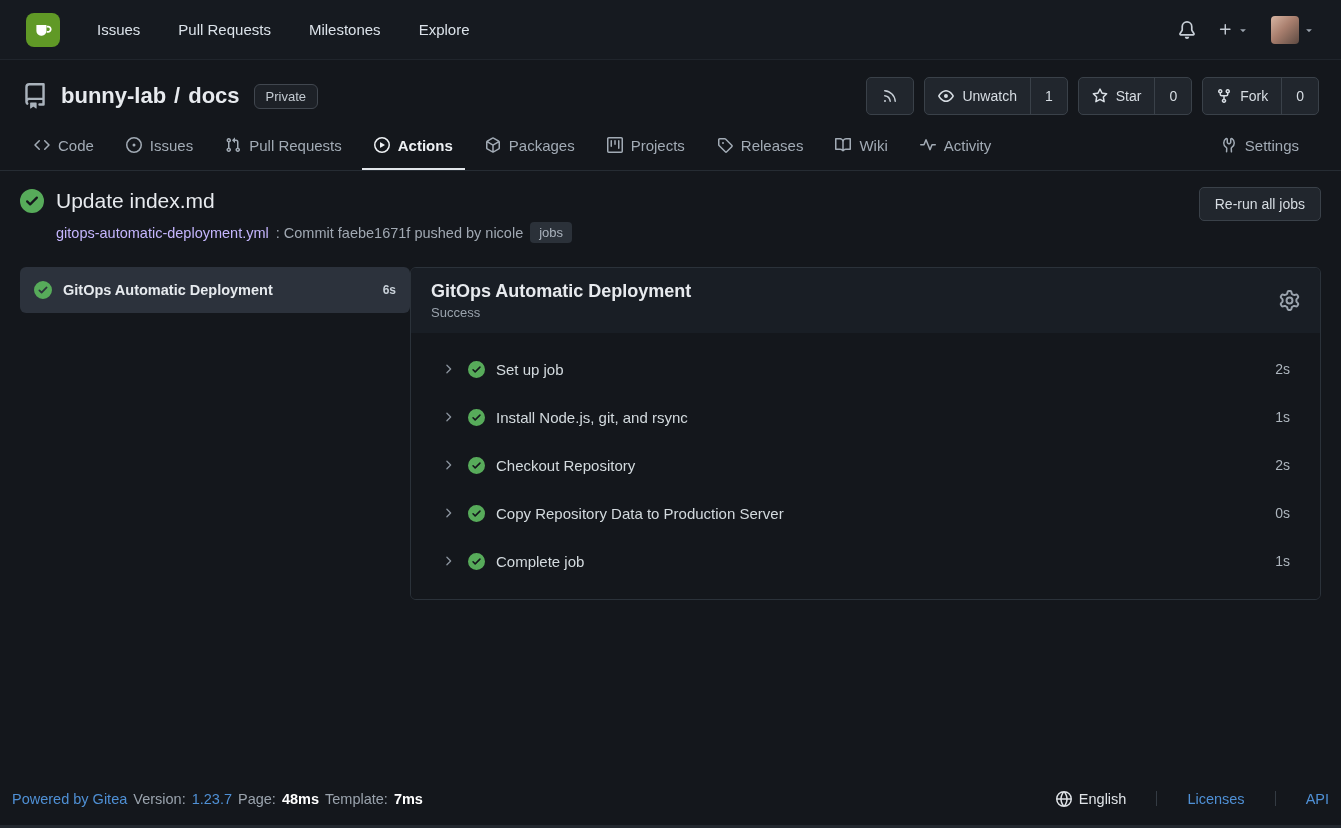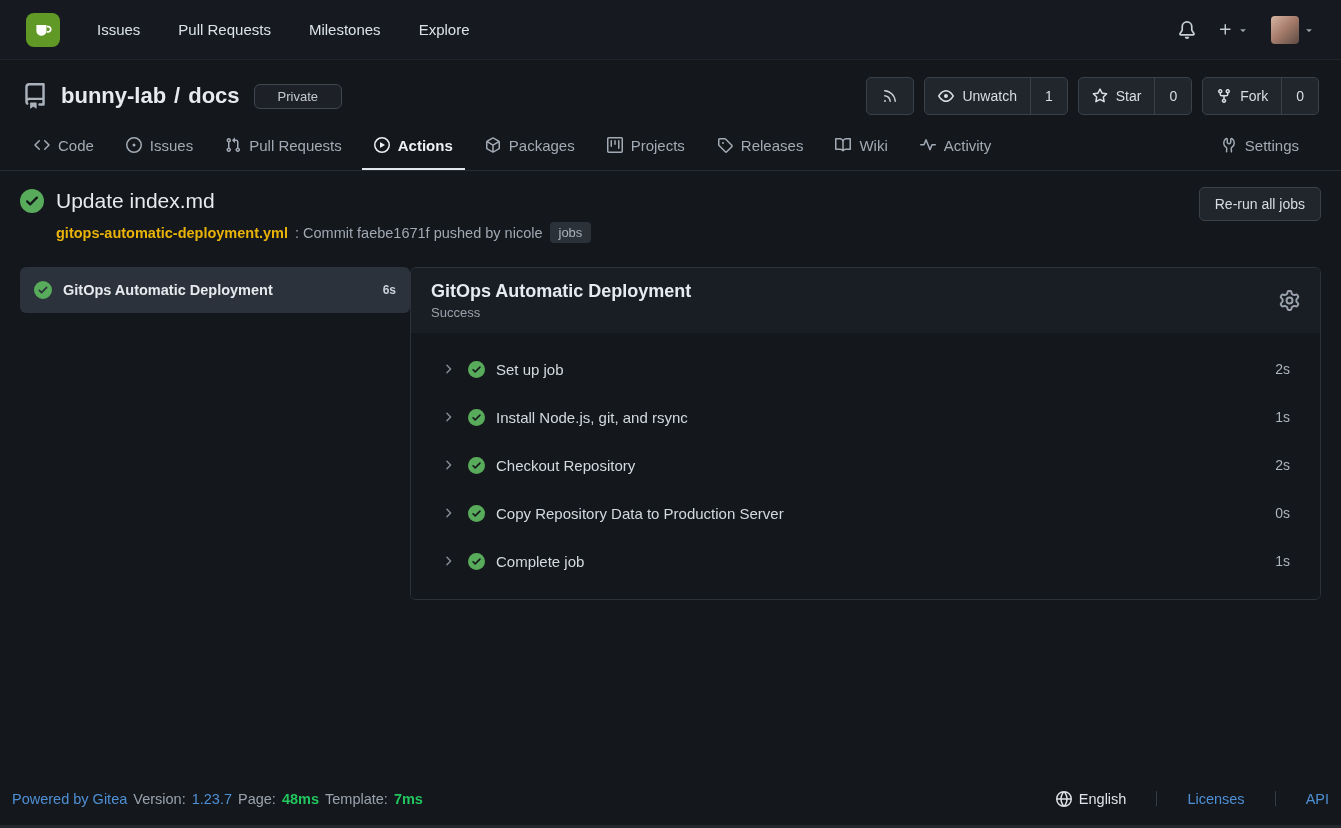--- a/index.html
+++ b/index.html
@@ -35,21 +35,21 @@
   .caret { color:#9aa3ad; }
 
   
   .repo-header { padding:14px 22px 0; border-bottom:1px solid #262c33; flex-shrink:0; }
   .repo-title-row { display:flex; align-items:center; height:44px; }
   .repo-icon { color:#aab3bc; margin-right:13px; }
   .repo-name-link { font-size:22px; font-weight:600; color:#e7eaee; }
   .repo-sep { font-size:22px; font-weight:600; color:#e7eaee; margin:0 8px; }
   .private-badge {
     margin-left:14px; font-size:13px; color:#c3cad1; background:#1d2127;
-    border:1px solid #41474f; border-radius:6px; padding:4px 23px;
+    border:1px solid #41474f; border-radius:6px; padding:4px 11px;
   }
   .repo-actions { margin-left:auto; display:flex; gap:10px; }
   .seg {
     display:flex; border:1px solid #3a4149; border-radius:5px; overflow:hidden;
     height:38px; background:#21262d; font-size:14px; color:#d7dde3;
   }
   .seg .part { display:flex; align-items:center; gap:8px; padding:0 13px; cursor:pointer; }
   .seg .count { border-left:1px solid #3a4149; display:flex; align-items:center; padding:0 14px; cursor:pointer; }
   .icon-btn {
     width:48px; height:38px; background:#21262d; border:1px solid #3a4149; border-radius:5px;
@@ -68,21 +68,21 @@
   .content { flex:1; padding:18px 20px 0; position:relative; }
   .run-header { position:relative; }
   .run-title-row { display:flex; align-items:center; gap:12px; }
   .run-title { font-size:21px; font-weight:400; color:#e7eaee; }
   .rerun-btn {
     position:absolute; right:0; top:-2px; height:34px; padding:0 15px;
     background:#21262d; border:1px solid #3a4149; border-radius:5px;
     color:#d7dde3; font-size:14px; font-family:inherit; cursor:pointer;
   }
   .run-sub { margin:9px 0 0 36px; display:flex; align-items:center; gap:7px; font-size:14.5px; color:#a0a8b2; }
-  .workflow-file { font-weight:700; color:#eab308; }
+  .workflow-file { font-weight:400; color:#c4b5fd; }
   .branch-badge {
     background:#2b3139; color:#aab2bc; border-radius:4px; padding:3px 9px; font-size:13px; cursor:pointer;
   }
 
   .run-body { display:flex; margin-top:24px; align-items:flex-start; }
   .jobs-col { width:390px; flex-shrink:0; }
   .job-item {
     display:flex; align-items:center; gap:11px; height:46px; padding:0 14px;
     border-radius:6px; font-size:14.5px; cursor:pointer;
   }
@@ -107,21 +107,21 @@
   .check-green { color:#57ab5a; }
 
   
   .footer {
     height:56px; flex-shrink:0; display:flex; align-items:center; padding:0 12px;
     font-size:14.5px; color:#9aa3ad; border-bottom:3px solid #23282f;
   }
   .footer-left { display:flex; align-items:center; gap:6px; }
   .footer-right { margin-left:auto; display:flex; align-items:flex-start; gap:30px; }
   .link-blue { color:#4f90d5; }
-  .bold-white { color:#22c55e; font-weight:700; }
+  .bold-white { color:#ffffff; font-weight:700; }
   .lang { display:flex; align-items:center; gap:7px; color:#dfe3e7; cursor:pointer; }
   .v-divider { width:1px; height:15px; background:#343b43; }
 </style>
 </head>
 <body>
 
 <svg width="0" height="0" style="position:absolute">
   <defs>
     <symbol id="i-bell" viewBox="0 0 16 16">
         <path fill="currentColor" d="M8 16a2 2 0 0 0 1.985-1.75c.017-.137-.097-.25-.235-.25h-3.5c-.138 0-.252.113-.235.25A2 2 0 0 0 8 16ZM3 5a5 5 0 0 1 10 0v2.947c0 .05.015.098.042.139l1.703 2.555A1.519 1.519 0 0 1 13.482 13H2.518a1.516 1.516 0 0 1-1.263-2.36l1.703-2.554A.255.255 0 0 0 3 7.947Zm5-3.5A3.5 3.5 0 0 0 4.5 5v2.947c0 .346-.102.683-.294.97l-1.703 2.556a.017.017 0 0 0-.003.01l.001.006c0 .002.002.004.004.006l.006.004.007.001h10.964l.007-.001.006-.004.004-.006.001-.007a.017.017 0 0 0-.003-.01l-1.703-2.554a1.745 1.745 0 0 1-.294-.97V5A3.5 3.5 0 0 0 8 1.5Z"></path>

